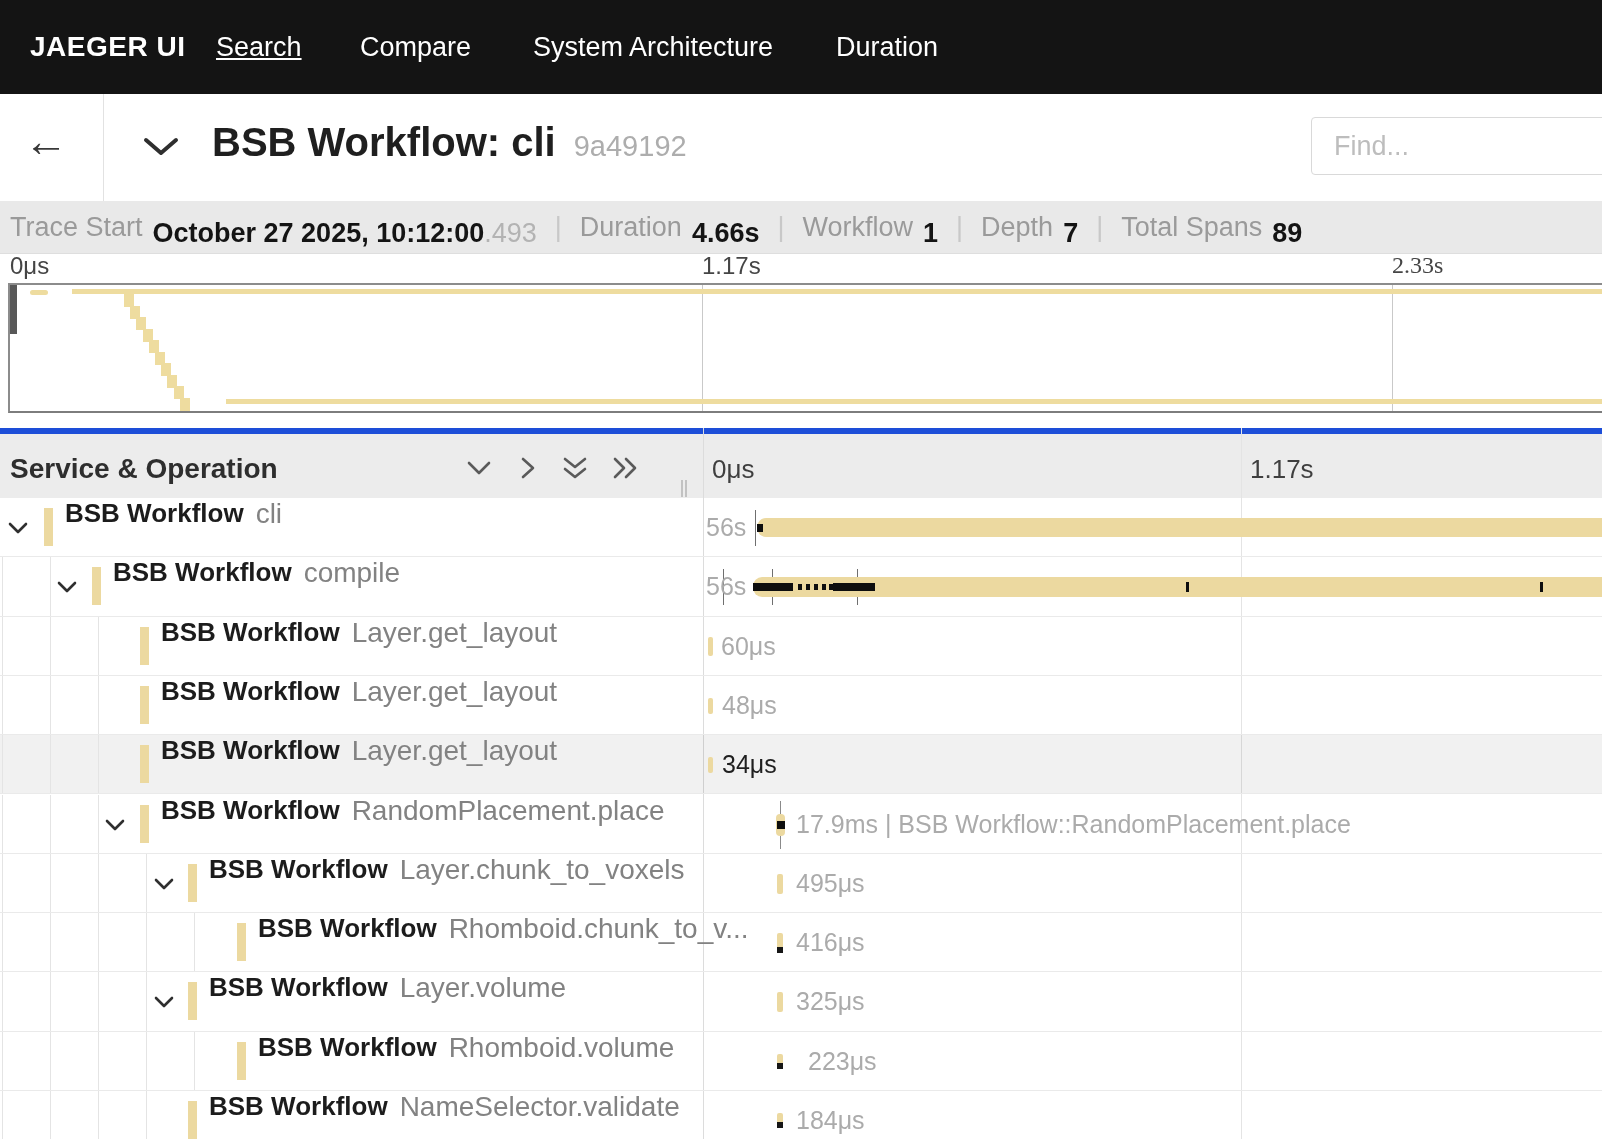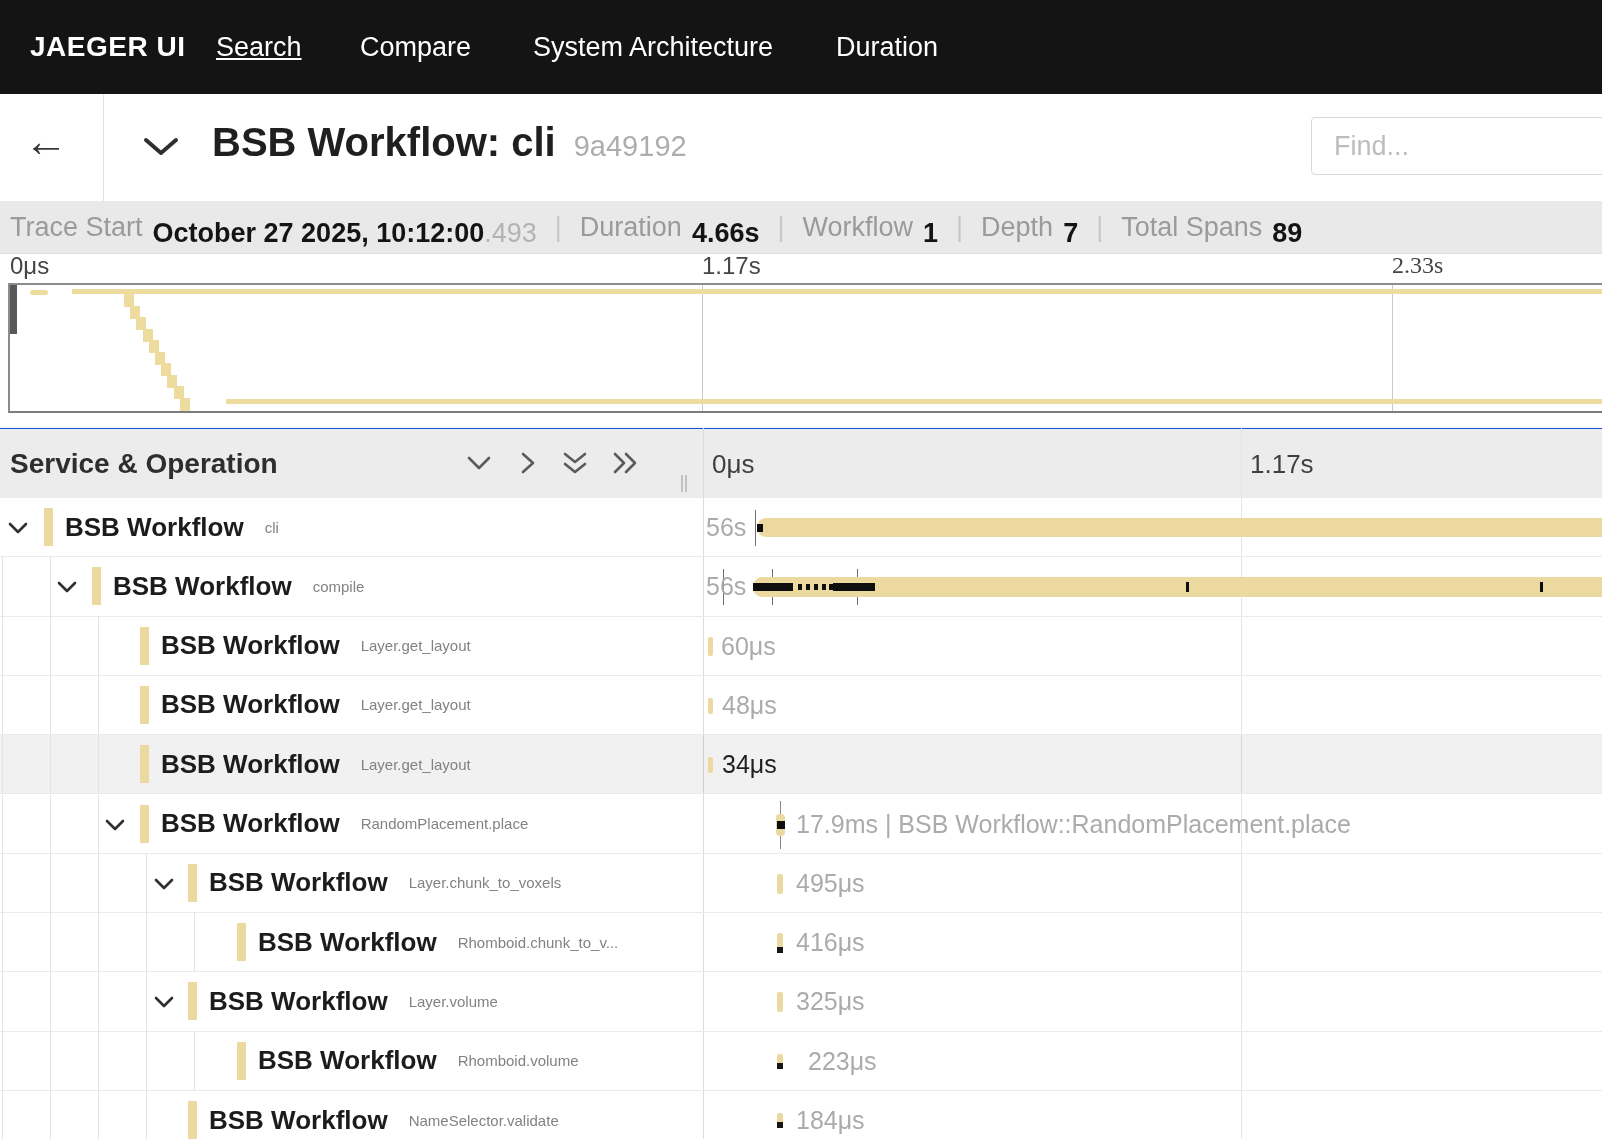--- a/index.html
+++ b/index.html
@@ -37,43 +37,43 @@
   .map-tick{position:absolute;top:252px;font-size:24px;color:#454545;}
   .map-box{position:absolute;left:8px;top:283px;width:1594px;height:126px;background:#fff;
            border-top:2px solid #8c8c8c;border-bottom:2px solid #7d7d7d;border-left:2px solid #8c8c8c;
            overflow:hidden;cursor:crosshair;}
   .map-grid{position:absolute;top:0;bottom:0;width:1px;background:#c9c9c9;}
   .map-bar{position:absolute;background:#eedc9f;}
   .map-scrub{position:absolute;left:0;top:0;width:7px;height:49px;background:#585858;}
 
   
   .tbl-header{position:absolute;left:0;top:428px;width:100%;height:70px;background:#ececec;
-              border-top:1px solid #1d4ed8;box-sizing:border-box;}
+              border-top:6px solid #1d4ed8;box-sizing:border-box;}
   .tbl-title{position:absolute;left:10px;top:0;height:70px;line-height:70px;
              font-size:28px;font-weight:bold;color:#2e2e2e;}
   .hicon{position:absolute;top:21px;cursor:pointer;}
   .drag-handle{position:absolute;left:681px;top:46px;width:8px;height:17px;cursor:col-resize;}
   .drag-handle span{display:inline-block;width:2px;height:17px;background:#c2c2c2;margin-right:2px;}
   .time-tick{position:absolute;top:0;height:70px;line-height:70px;font-size:26px;color:#3f3f3f;}
 
   
   .col-divider{position:absolute;left:703px;top:428px;height:711px;width:1px;background:#dcdcdc;}
   .timeline-grid{position:absolute;left:1241px;top:428px;height:711px;width:1px;background:#e4e4e4;}
 
   
   .rows{position:absolute;left:0;top:498px;width:100%;height:641px;overflow:hidden;}
   .row{position:absolute;left:0;width:100%;height:59.3px;border-bottom:1px solid #eaeaea;
        box-sizing:border-box;cursor:pointer;}
   .row.selected{background:rgba(0,0,0,0.055);}
   .guide{position:absolute;top:0;bottom:0;width:1px;background:#e4e4e4;}
   .stripe{position:absolute;top:10px;width:9px;height:38px;background:#ecd9a0;}
   .row-chev{position:absolute;top:23px;}
-  .svc-wrap{position:absolute;top:0;height:58px;display:flex;align-items:center;gap:21px;white-space:nowrap;}
+  .svc-wrap{position:absolute;top:0;height:58px;display:flex;align-items:flex-start;gap:12px;white-space:nowrap;}
   .svc{font-size:26px;font-weight:bold;color:#1c1c1c;}
-  .op{font-size:15px;color:#828282;}
+  .op{font-size:28px;color:#828282;}
   .dur{position:absolute;top:0;height:58px;line-height:58px;font-size:25px;color:#ababab;white-space:nowrap;}
   .dur.dark{color:#1f1f1f;}
   .tick-bar{position:absolute;background:#ecd9a0;border-radius:2px;}
   .tick-tip{position:absolute;background:#161616;}
   .span-bar{position:absolute;background:#ecd9a0;border-radius:9px;}
   .vline{position:absolute;width:1px;background:#6f6f6f;}
   .black-seg{position:absolute;background:#0e0e0e;}
 </style>
 </head>
 <body>

